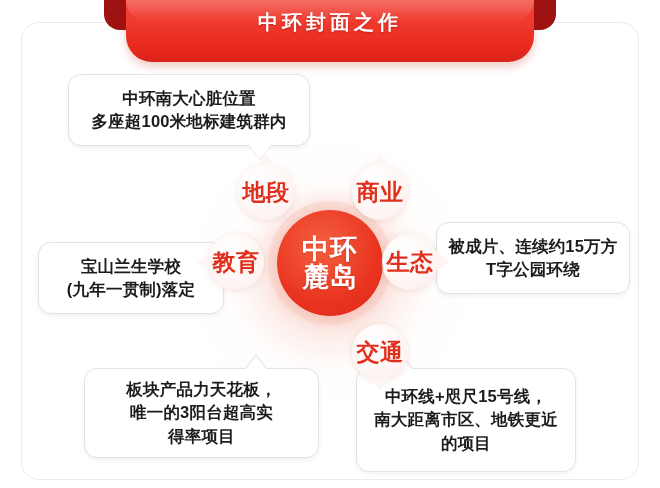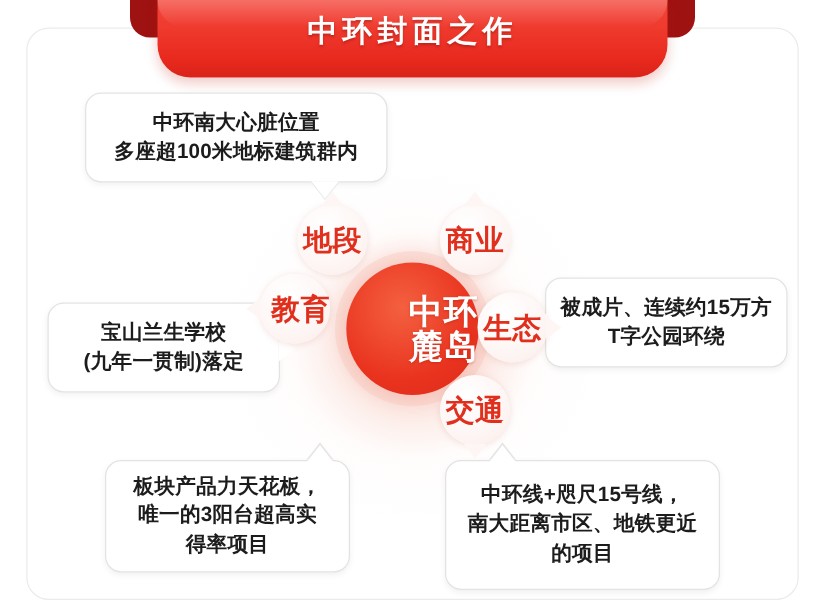--- a/index.html
+++ b/index.html
@@ -96,21 +96,21 @@
     left: 0; top: 0; right: 0; height: 22px;
     background: linear-gradient(180deg, rgba(255,255,255,0.22), rgba(255,255,255,0));
     border-bottom-left-radius: 26px;
     border-bottom-right-radius: 26px;
   }
   .banner-title {
     position: absolute;
     left: 0; right: 0; top: 9px;
     text-align: center;
     color: #ffffff;
-    font-size: 24px;
+    font-size: 20px;
     font-weight: bold;
     letter-spacing: 4px;
     text-shadow: 0 1px 2px rgba(140,18,12,0.45);
   }
 
   
   .callout {
     position: absolute;
     background: #ffffff;
     border: 1.5px solid #e3e3e3;
@@ -153,38 +153,38 @@
     position: absolute;
     width: 0; height: 0;
     border-top: 10px solid transparent;
     border-bottom: 10px solid transparent;
   }
 
   .c-top-left    { left: 68px;  top: 74px;  width: 242px; height: 72px; align-items: center; }
   .c-top-right   { left: 340px; top: 74px;  width: 236px; height: 72px; }
   .c-mid-left    { left: 38px;  top: 222px; width: 186px; height: 72px; margin-top: 20px; }
   .c-mid-right   { left: 436px; top: 222px; width: 194px; height: 72px; }
-  .c-bot-left    { left: 84px;  top: 368px; width: 196px; height: 90px; }
+  .c-bot-left    { left: 84px;  top: 368px; width: 235px; height: 90px; }
   .c-bot-right   { left: 356px; top: 368px; width: 220px; height: 104px; }
 
   
   .hub {
     position: absolute;
     left: 277px;
     top: 210px;
     width: 106px;
     height: 106px;
     border-radius: 50%;
     background: radial-gradient(circle at 42% 34%,
         #f3603f 0%, #ef4b31 30%, #e9331f 62%, #dd2a19 100%);
     box-shadow: 0 0 0 9px rgba(246,186,174,0.28),
                 0 0 22px rgba(231,70,48,0.28);
     display: flex;
     align-items: center;
-    justify-content: flex-end;
+    justify-content: center;
   }
   .hub-text {
     color: #ffffff;
     font-size: 27px;
     font-weight: bold;
     line-height: 1.04;
     text-align: center;
     letter-spacing: 1px;
     white-space: pre-line;
     text-shadow: 0 1px 2px rgba(150,25,15,0.35);
@@ -204,23 +204,23 @@
   }
   .node span {
     color: #e0301d;
     font-size: 23px;
     font-weight: bold;
     letter-spacing: 0.5px;
   }
   .n-diduan  { left: 238px; top: 164px; }
   .n-shangye { left: 352px; top: 164px; }
   .n-shengtai{ left: 382px; top: 234px; }
-  .n-jiaotong{ left: 352px; top: 300px; align-items: center; }
+  .n-jiaotong{ left: 352px; top: 324px; align-items: center; }
   .n-chanpin { left: 238px; top: 312px; }
-  .n-jiaoyu  { left: 208px; top: 219px; justify-content: flex-end; }
+  .n-jiaoyu  { left: 208px; top: 234px; }
 
   
   .nub {
     position: absolute;
     width: 0; height: 0;
     border-left: 9px solid transparent;
     border-right: 9px solid transparent;
   }
 </style>
 </head>

